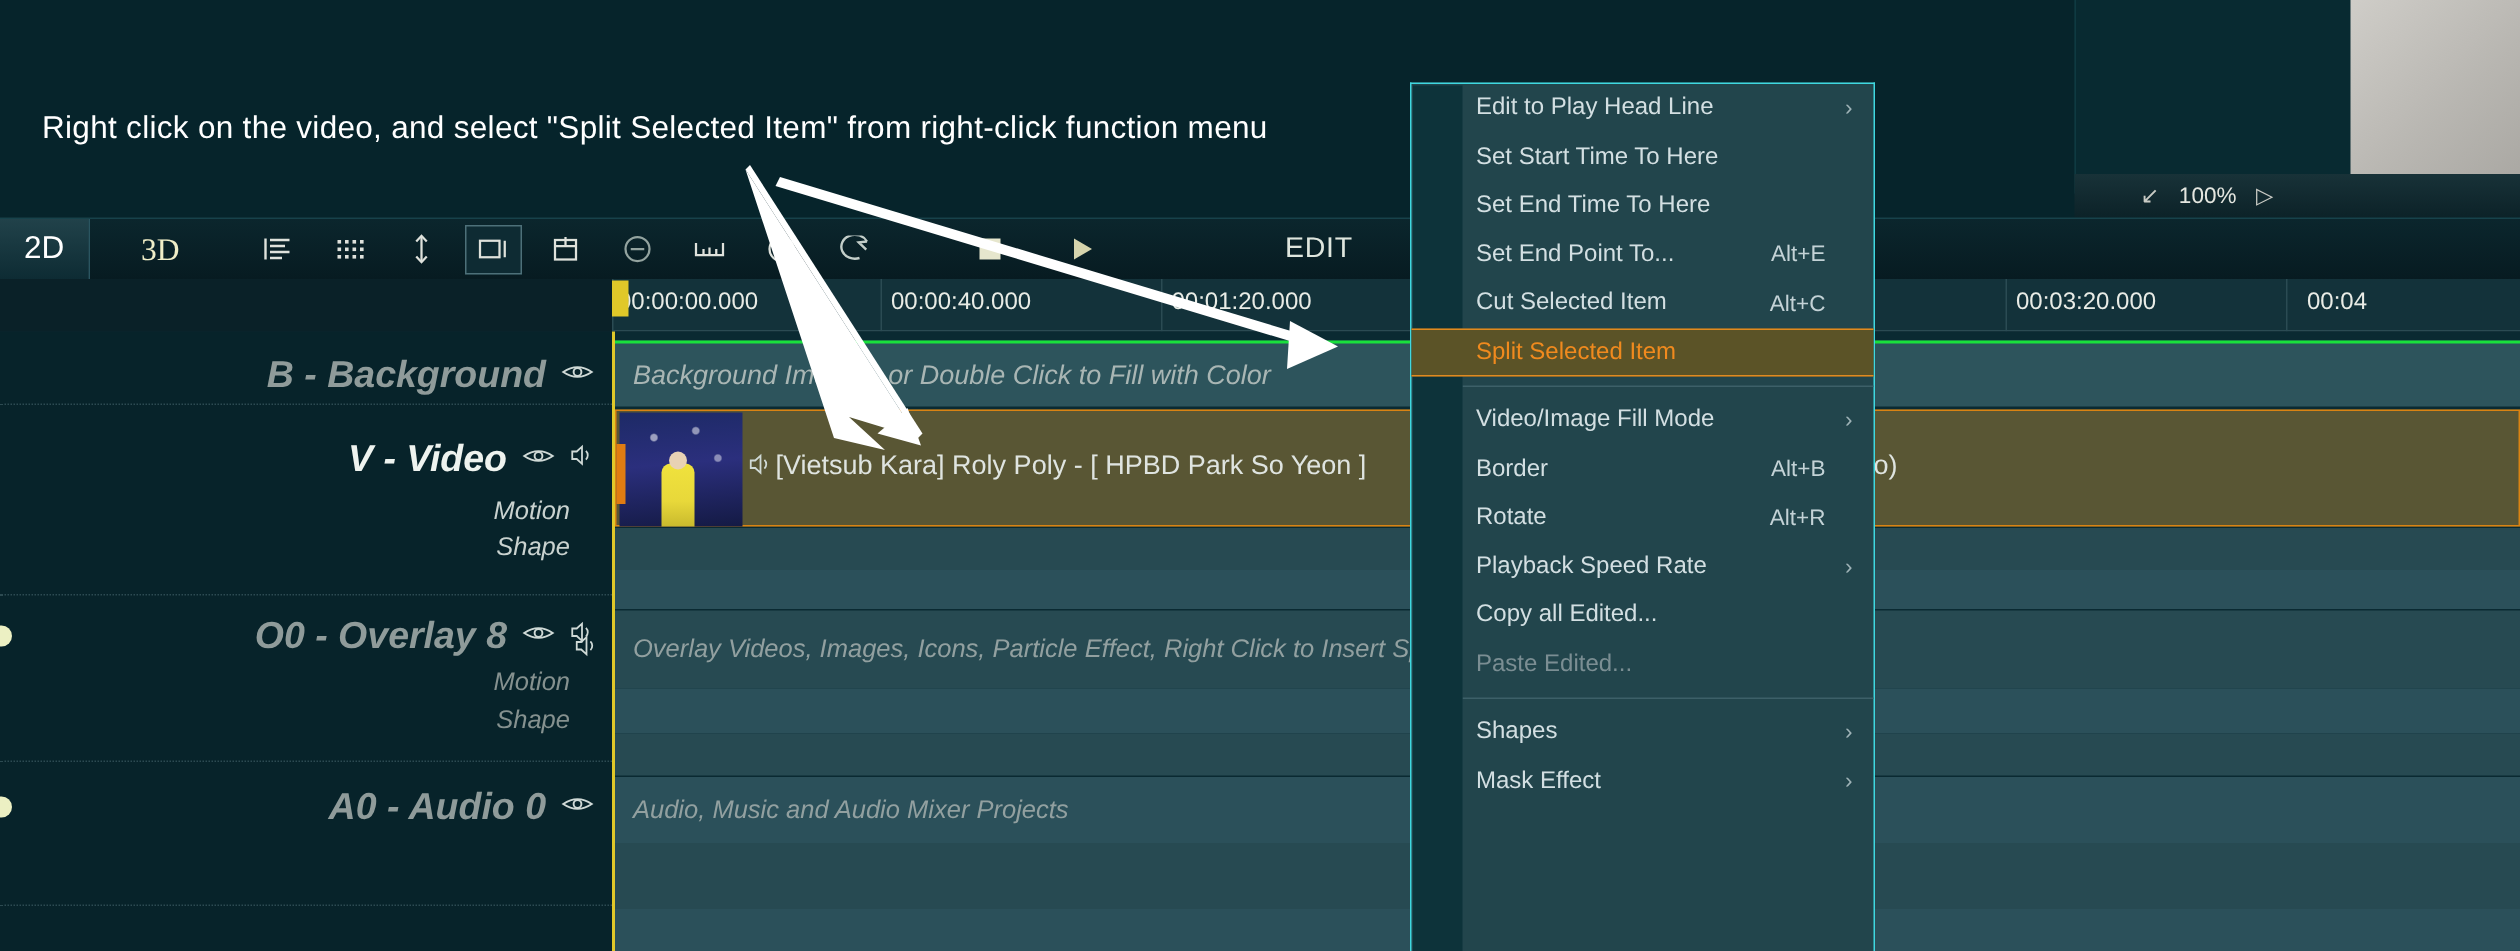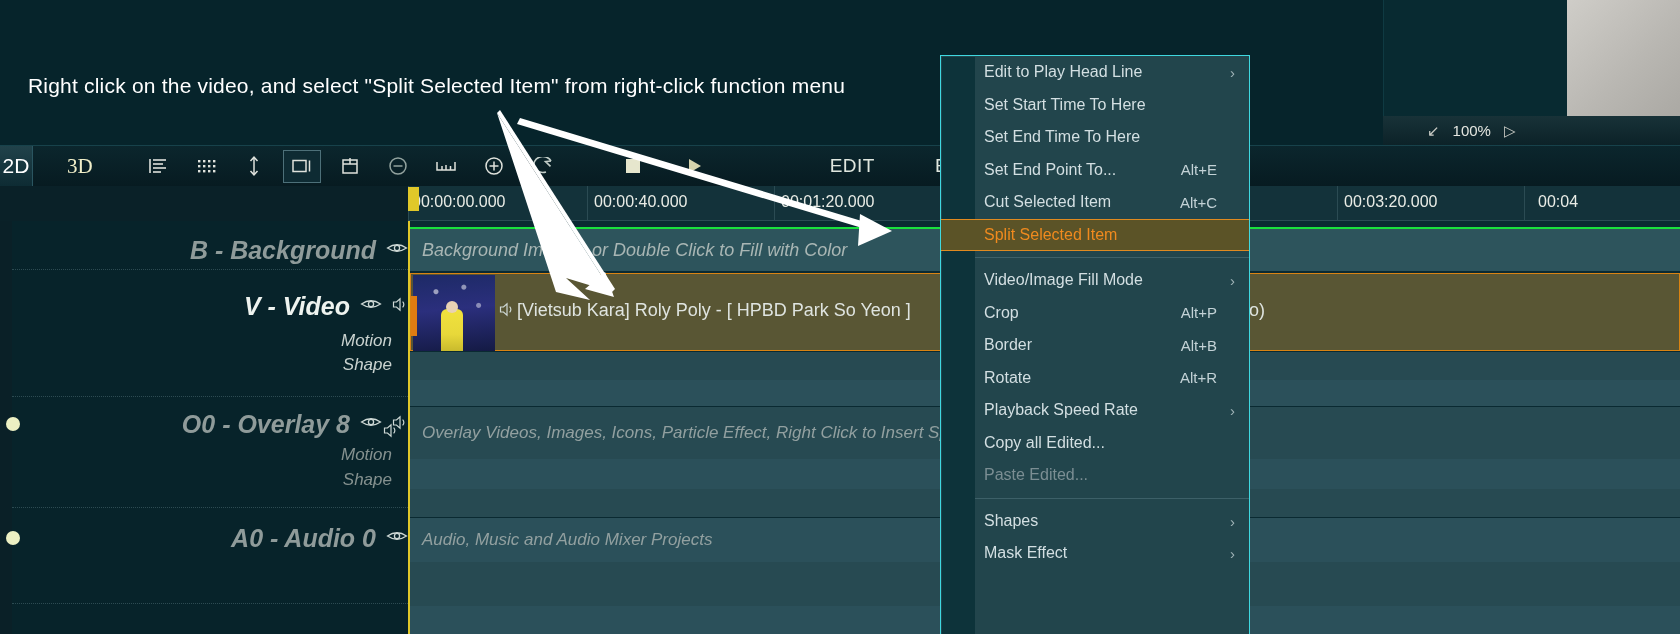--- a/index.html
+++ b/index.html
@@ -49,21 +49,21 @@
     display: flex; align-items: center;
   }
   .tab {
     height: 41px; display: flex; align-items: center; justify-content: center;
     font-size: 21px; color: #f0eec8; padding: 0 20px;
   }
   .tab.active {
     background: linear-gradient(#21424a,#0d2b33);
     color: #ffffff;
     border-right: 1px solid #2a5560;
-    width: 33px; padding: 0;
+    width: 60px; padding: 0;
   }
   .tbtn {
     width: 38px; height: 33px; margin: 0 5px;
     display: flex; align-items: center; justify-content: center;
     color: #dfe2dc;
   }
   .tbtn.boxed { border: 1px solid #4d7079; background: #0e2b33; }
   .tbtn svg { display: block; }
   .tlabel {
     font-size: 19px; color: #dfe6de; margin-left: 46px; letter-spacing: .5px;
@@ -88,21 +88,21 @@
     position:absolute; left:408px; bottom:0; right:0; height:1px; background:#2b4b53;
   }
   .playhead-flag {
     position: absolute; left: 408px; top: 1px; width: 11px; height: 24px;
     background: #e0c829;
   }
 
   
   .timeline { position: absolute; left: 0; top: 221px; width: 1680px; height: 413px; }
   .labels-col {
-    position: absolute; left: 12px; top: 0; width: 408px; height: 413px;
+    position: absolute; left: 0; top: 0; width: 408px; height: 413px;
     background: #07232a;
   }
   .tracks-col {
     position: absolute; left: 408px; top: 0; right: 0; height: 413px;
     background: #0a2a32;
     border-left: 2px solid #e0c829;
   }
   .lrow {
     position: absolute; left: 0; width: 408px;
     display: flex; align-items: center; justify-content: flex-end;
@@ -499,24 +499,20 @@
         </div>
         <div class="ctx-item sel">
           <span>Split Selected Item</span>
         </div>
         <div class="ctx-sep"></div>
         <div class="ctx-item">
           <span>Video/Image Fill Mode</span>
           <span class="arr">›</span>
         </div>
         <div class="ctx-item">
-          <span>Crop</span>
-          <span class="sc">Alt+P</span>
-        </div>
-        <div class="ctx-item">
           <span>Border</span>
           <span class="sc">Alt+B</span>
         </div>
         <div class="ctx-item">
           <span>Rotate</span>
           <span class="sc">Alt+R</span>
         </div>
         <div class="ctx-item">
           <span>Playback Speed Rate</span>
           <span class="arr">›</span>

